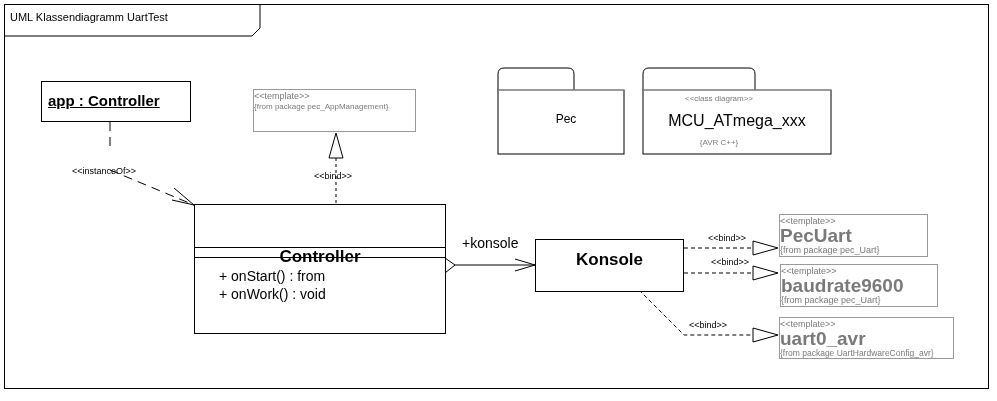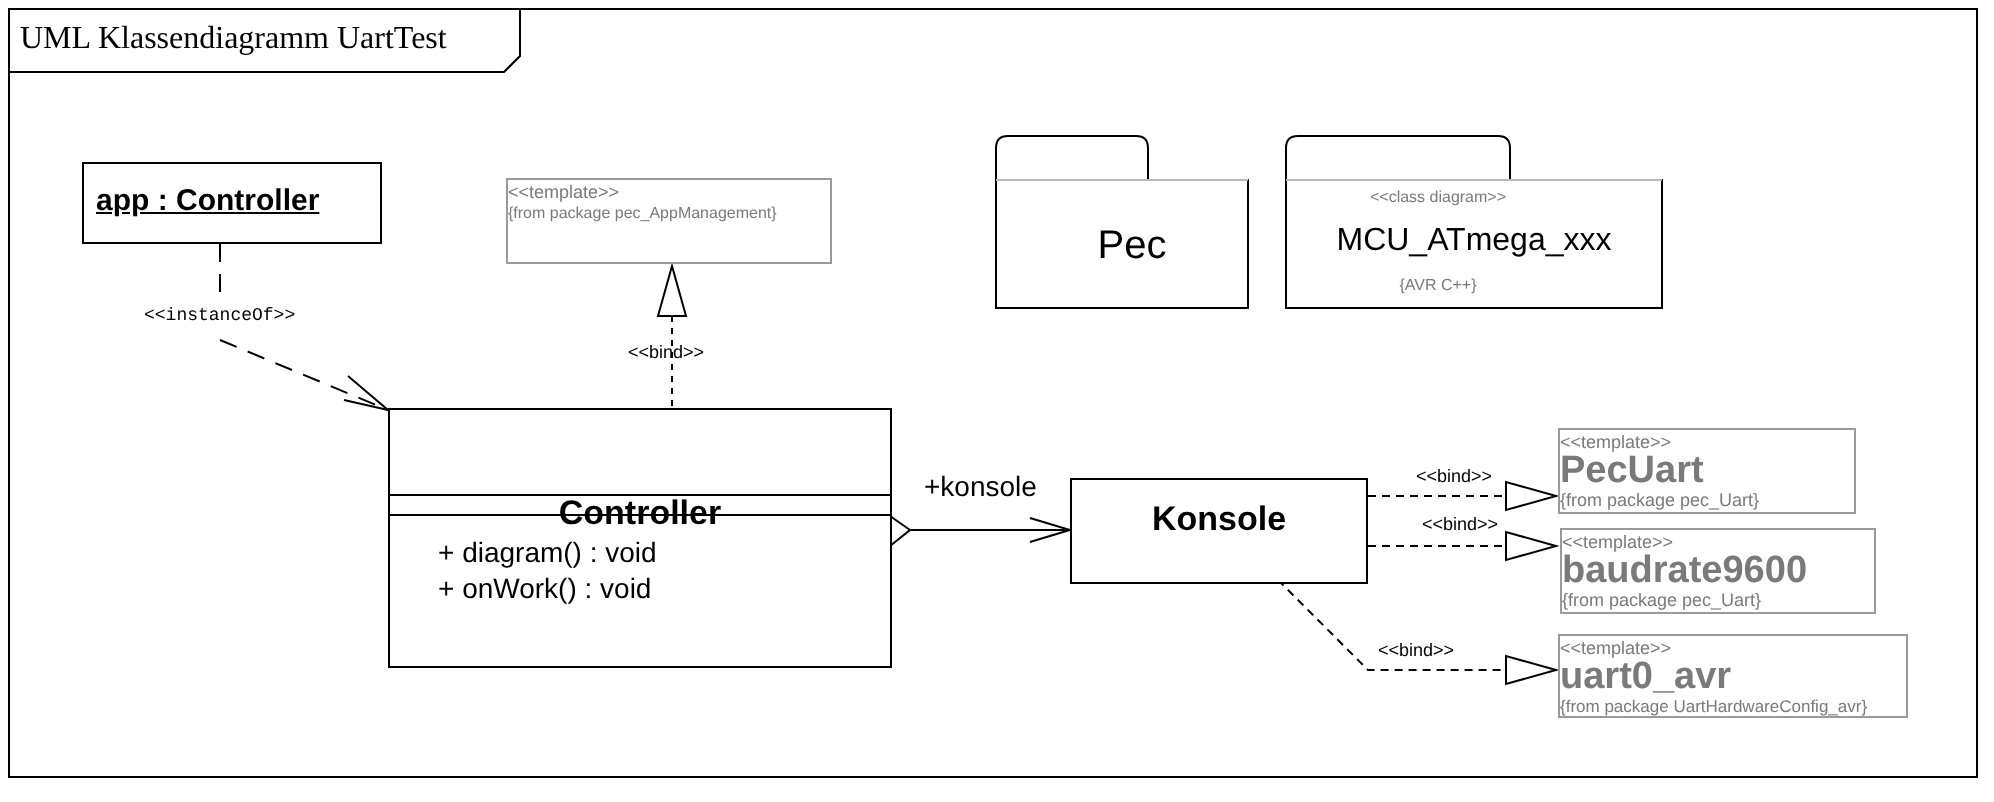--- a/index.html
+++ b/index.html
@@ -1,21 +1,21 @@
 <!DOCTYPE html>
 <html><head>
 <meta charset="utf-8">
 <style>
   html, body { margin: 0; padding: 0; background: #ffffff; }
   body { width: 997px; height: 401px; position: relative; overflow: hidden;
          font-family: "Liberation Sans", sans-serif; color: #000; }
   #canvas { position: absolute; left: 0; top: 0; }
   .abs { position: absolute; box-sizing: border-box; }
   .frame { left: 4px; top: 4px; width: 985px; height: 385px; border: 1px solid #000; }
-  .frame-title { left: 10px; top: 11px; font-size: 16px; white-space: nowrap; font-family: Liberation Serif, serif; }
+  .frame-title { left: 10px; top: 11px; font-size: 11px; white-space: nowrap; }
   .box { background: #fff; border: 1px solid #000; }
   .tpl { background: #fff; border: 1px solid #9a9a9a; color: #7a7a7a; }
   .tpl .st { font-size: 9px; line-height: 10px; margin-top: 1px; }
   .tpl .nm { font-weight: bold; font-size: 19px; line-height: 19px; }
   .tpl .fr { font-size: 9px; line-height: 11px; white-space: nowrap; }
   .small { font-size: 9px; white-space: nowrap; }
   .cls-name { font-weight: bold; font-size: 17px; text-align: center; }
   .ops { font-size: 14px; line-height: 18px; }
 </style>
 </head>
@@ -52,45 +52,45 @@
   <rect x="643" y="90" width="188" height="64" fill="#fff" stroke="#000" stroke-width="1"></rect>
   <line x1="643" y1="90" x2="831" y2="90" stroke="#b8b8b8" stroke-width="1"></line>
 </svg>
 
 <div class="abs frame"></div>
 <div class="abs frame-title">UML Klassendiagramm UartTest</div>
 
 <div class="abs box" style="left:41px;top:81px;width:150px;height:41px;">
   <div style="position:absolute;left:6px;top:10px;font-weight:bold;font-size:15px;text-decoration:underline;white-space:nowrap;">app : Controller</div>
 </div>
-<div class="abs small" style="left:72px;top:153px;font-family:Liberation Mono, monospace;">&lt;&lt;instanceOf&gt;&gt;</div>
+<div class="abs small" style="left:72px;top:166px;">&lt;&lt;instanceOf&gt;&gt;</div>
 
 <div class="abs tpl" style="left:253px;top:89px;width:163px;height:43px;">
   <div class="st">&lt;&lt;template&gt;&gt;</div>
   <div class="fr" style="font-size:8px;">{from package pec_AppManagement}</div>
 </div>
 <div class="abs small" style="left:314px;top:171px;">&lt;&lt;bind&gt;&gt;</div>
 
 <div class="abs box" style="left:194px;top:204px;width:252px;height:130px;">
   <div class="cls-name" style="position:absolute;left:0;right:0;top:10px;margin-top:32px;">Controller</div>
   <div style="position:absolute;left:0;right:0;top:42px;border-top:1px solid #000;"></div>
   <div style="position:absolute;left:0;right:0;top:52px;border-top:1px solid #000;"></div>
   <div class="ops" style="position:absolute;left:24px;top:62px;">
-    <div>+ diagram() : void</div>
+    <div>+ onStart() : from</div>
     <div>+ onWork() : void</div>
   </div>
 </div>
 
 <div class="abs" style="left:462px;top:235px;font-size:14px;">+konsole</div>
 
 <div class="abs box" style="left:535px;top:239px;width:149px;height:53px;">
   <div class="cls-name" style="position:absolute;left:0;right:0;top:10px;">Konsole</div>
 </div>
 
-<div class="abs" style="left:498px;top:112px;width:136px;text-align:center;font-size:20px;">Pec</div>
+<div class="abs" style="left:498px;top:112px;width:136px;text-align:center;font-size:12px;">Pec</div>
 <div class="abs small" style="left:643px;top:94px;width:152px;text-align:center;color:#7a7a7a;font-size:8px;">&lt;&lt;class diagram&gt;&gt;</div>
 <div class="abs" style="left:643px;top:112px;width:188px;text-align:center;font-size:16px;">MCU_ATmega_xxx</div>
 <div class="abs small" style="left:643px;top:138px;width:152px;text-align:center;color:#7a7a7a;font-size:8px;">{AVR C++}</div>
 
 <div class="abs small" style="left:708px;top:233px;">&lt;&lt;bind&gt;&gt;</div>
 <div class="abs small" style="left:711px;top:257px;">&lt;&lt;bind&gt;&gt;</div>
 <div class="abs small" style="left:689px;top:320px;">&lt;&lt;bind&gt;&gt;</div>
 
 <div class="abs tpl" style="left:779px;top:214px;width:149px;height:43px;">
   <div class="st">&lt;&lt;template&gt;&gt;</div>

